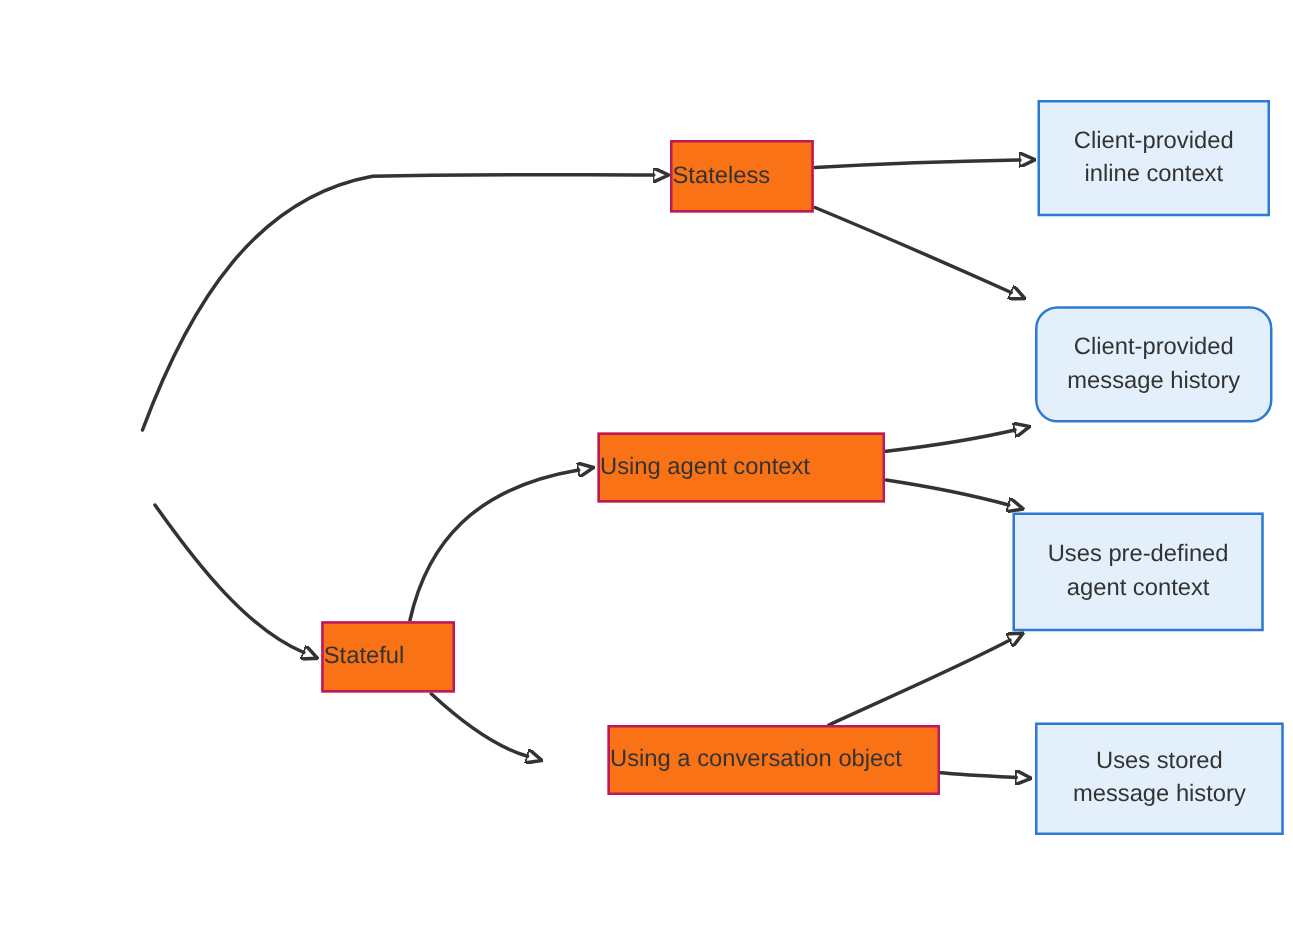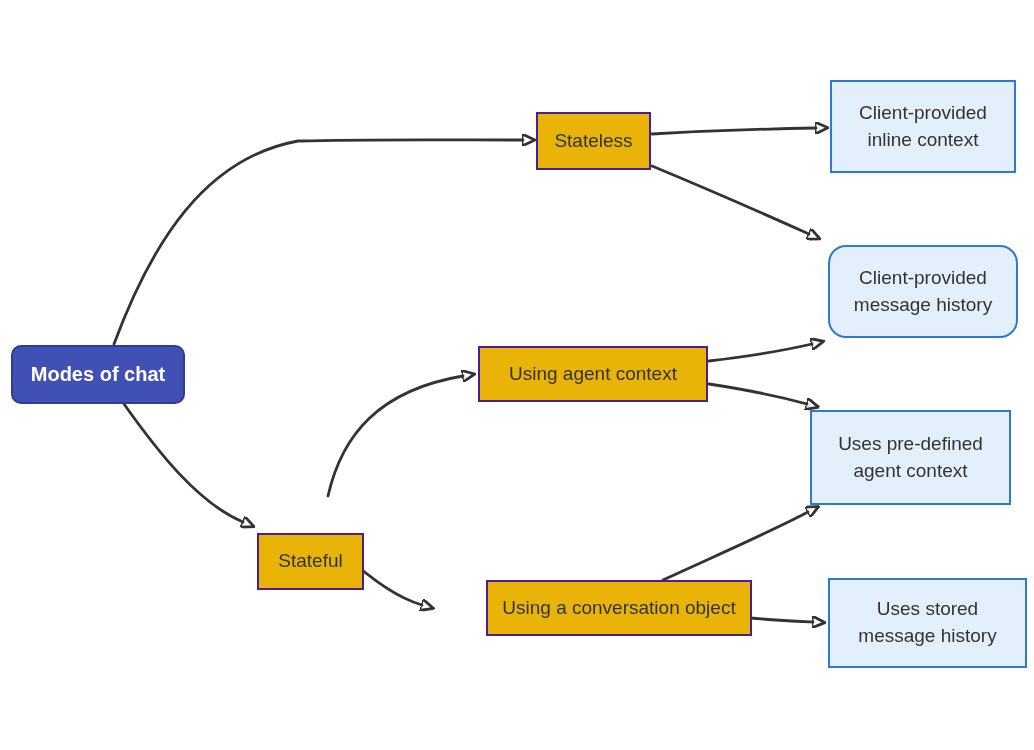--- a/index.html
+++ b/index.html
@@ -25,38 +25,37 @@
     fill: none;
     stroke: #333333;
     stroke-width: 2.8px;
     stroke-linecap: round;
   }
   .node {
     position: absolute;
     z-index: 1;
     display: flex;
     align-items: center;
-    justify-content: center;
     text-align: center;
     box-sizing: border-box;
     color: #333333;
     font-size: 19px;
     line-height: 1.42;
   }
   .node-root {
     background: #4150b5;
     border: 2px solid #303c8f;
     border-radius: 10px;
     color: #ffffff;
     font-weight: bold;
     font-size: 20px;
   }
   .node-branch {
-    background: #eab308;
-    border: 2px solid #4c1d95;
+    background: #f97316;
+    border: 2px solid #be185d;
   }
   .node-leaf {
     background: #e3f0fc;
     border: 2px solid #2e7ad2;
     padding: 4px 10px;
   }
 </style>
 </head>
 <body>
 
@@ -73,29 +72,26 @@
     <path d="M 652 134 C 705 131, 760 129, 816 128" marker-end="url(#arrow)"></path>
     <path d="M 652 166 C 705 188, 760 212, 809 234" marker-end="url(#arrow)"></path>
     <path d="M 328 496 C 342 434, 380 390, 463 376" marker-end="url(#arrow)"></path>
     <path d="M 345 555 C 372 580, 398 598, 422 605" marker-end="url(#arrow)"></path>
     <path d="M 709 361 C 752 356, 786 350, 812 344" marker-end="url(#arrow)"></path>
     <path d="M 709 384 C 755 391, 785 398, 807 404" marker-end="url(#arrow)"></path>
     <path d="M 663 580 C 715 556, 768 533, 808 512" marker-end="url(#arrow)"></path>
     <path d="M 750 618 C 772 620, 793 621, 813 622" marker-end="url(#arrow)"></path>
   </svg>
 
-  <div class="node node-root" style="left:11px; top:345px; width:174px; height:59px;">
-    <span>Modes of chat</span>
-  </div>
 
   <div class="node node-branch" style="left:536px; top:112px; width:115px; height:58px;">
     <span>Stateless</span>
   </div>
 
-  <div class="node node-branch" style="left:257px; top:497px; width:107px; height:57px;margin-top:36px;">
+  <div class="node node-branch" style="left:257px; top:497px; width:107px; height:57px;">
     <span>Stateful</span>
   </div>
 
   <div class="node node-branch" style="left:478px; top:346px; width:230px; height:56px;">
     <span>Using agent context</span>
   </div>
 
   <div class="node node-branch" style="left:441px; top:580px; width:266px; height:56px;margin-left:45px;">
     <span>Using a conversation object</span>
   </div>

